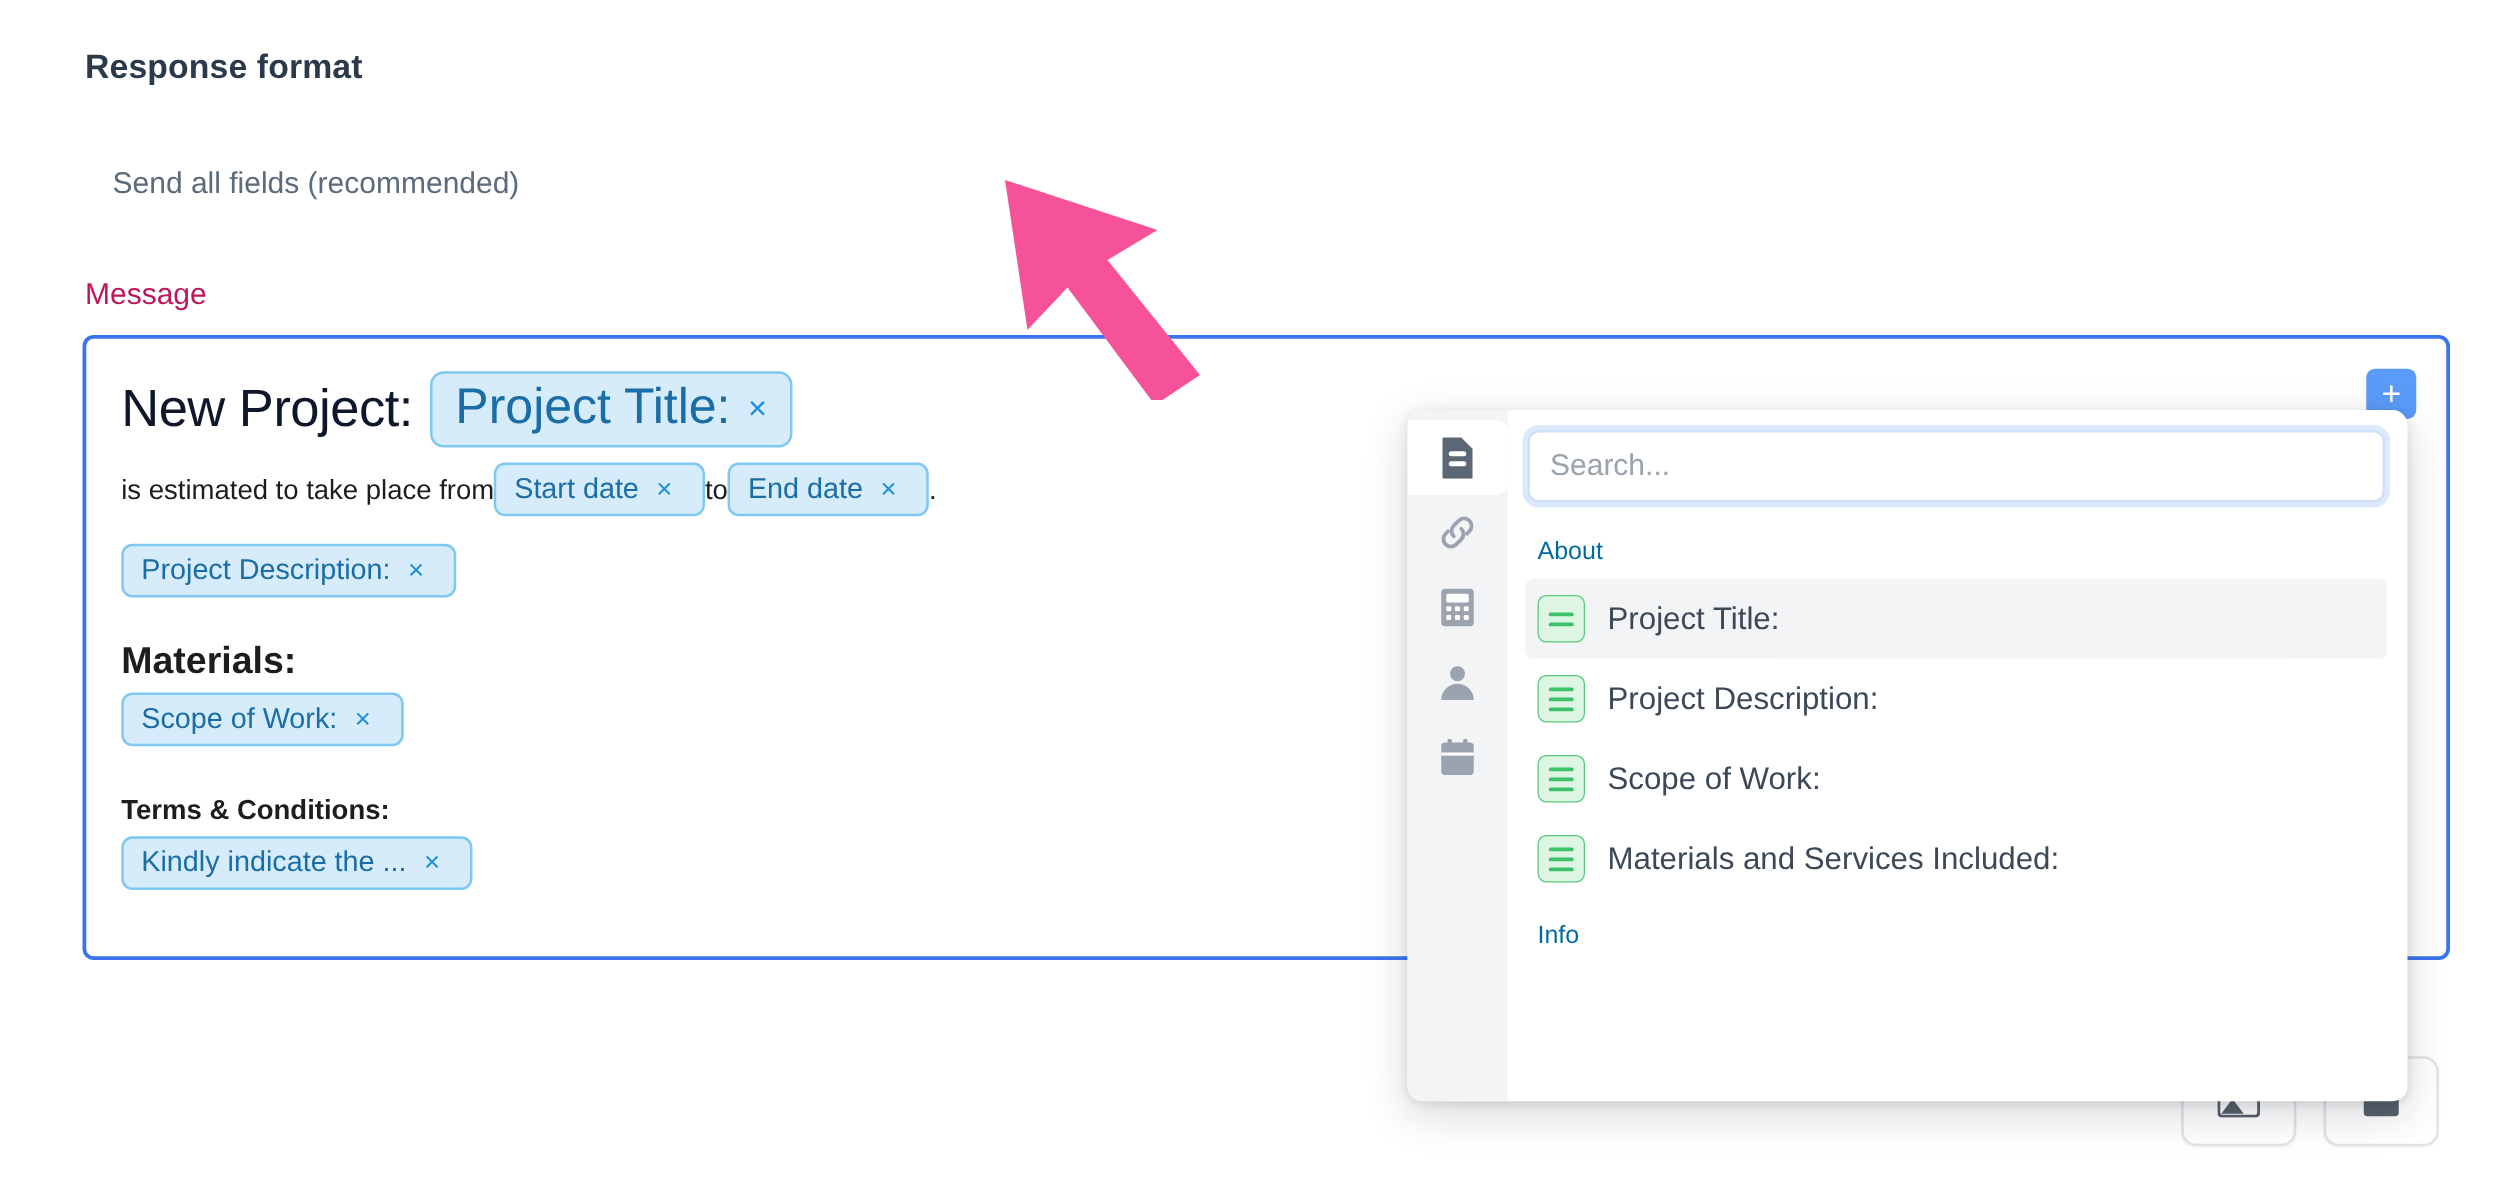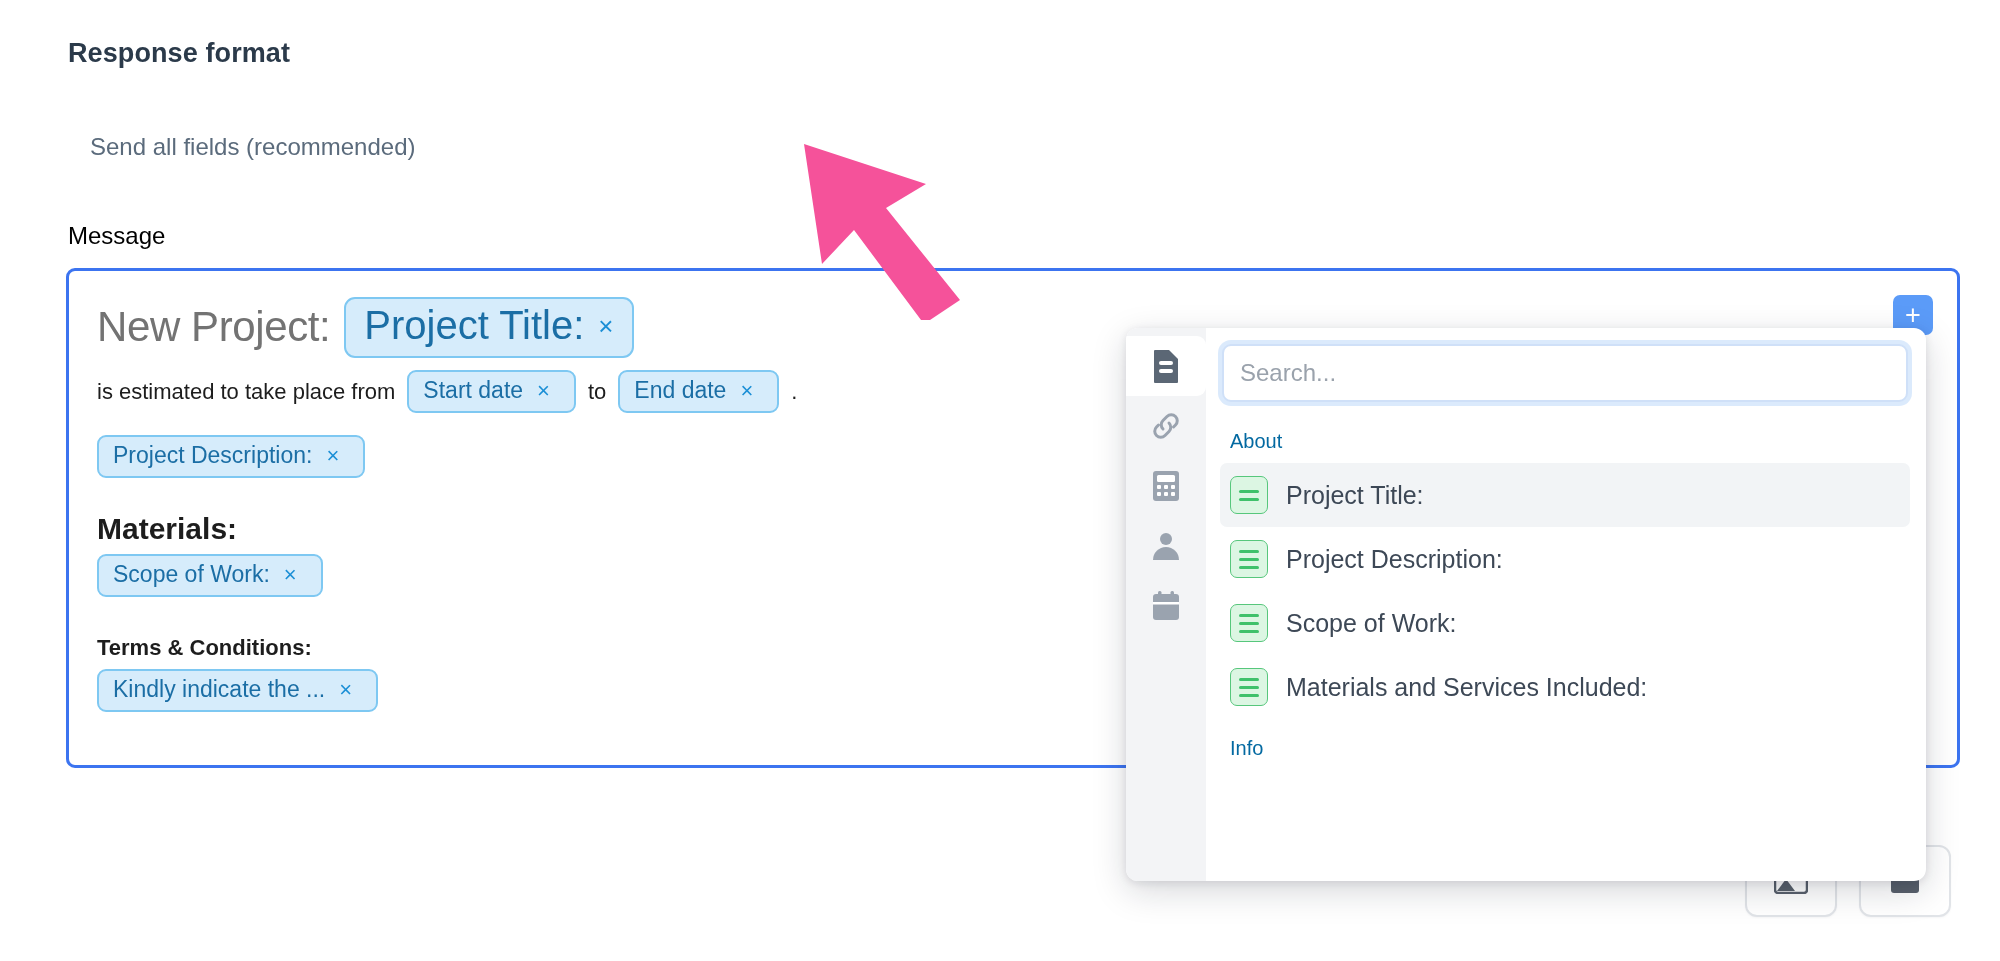--- a/index.html
+++ b/index.html
@@ -23,51 +23,51 @@
     font-size: 24px; padding: 13px 22px; border-radius: 9px;
     border: none; background: transparent; cursor: pointer;
     font-family: "Liberation Sans", sans-serif; white-space: nowrap;
   }
   .seg-btn.inactive { color: #5b6b7c; }
   .seg-btn.active { color: #3c74f0; font-weight: 700; background: #dde8fb; }
 
   
   .field-label {
     position: absolute; left: 68px; top: 222px;
-    font-size: 24px; color: #000000;
+    font-size: 24px; color: #be185d;
   }
 
   
   .editor {
     position: absolute; left: 66px; top: 268px;
     width: 1894px; height: 500px;
     background: #fff; border: 3px solid #3c74f0; border-radius: 9px;
     padding: 22px 28px; overflow: hidden;
   }
 
-  .ed-h1 { font-size: 42px; font-weight: 400; color: #737373; letter-spacing: -.4px; line-height: 1.06; }
+  .ed-h1 { font-size: 42px; font-weight: 400; color: #0f172a; letter-spacing: -.4px; line-height: 1.06; }
   .ed-body { font-size: 22px; color: #1d1d1d; }
   .ed-h3 { font-size: 30px; font-weight: 700; color: #1d1d1d; }
   .ed-h4 { font-size: 22px; font-weight: 700; color: #1d1d1d; }
 
   
   .chip {
     display: inline-flex; align-items: center; gap: 14px;
     background: #d6ecfb; border: 2px solid #7ec8f2; border-radius: 9px;
     color: #1b6ea5; cursor: pointer; vertical-align: middle;
   }
   .chip .x { color: #1b8fd6; font-weight: 400; line-height: 1; cursor: pointer; }
 
   .chip.big { font-size: 40px; padding: 4px 18px 8px 18px; border-radius: 11px; }
   .chip.big .x { font-size: 26px; }
   .chip.sm  { font-size: 23px; padding: 5px 24px 7px 14px; }
   .chip.sm .x { font-size: 22px; }
 
   .row-1 { display: flex; align-items: center; gap: 14px; margin-top: 4px; }
-  .row-2 { display: flex; align-items: center; gap: 12px; margin-top: 12px; }
+  .row-2 { display: flex; align-items: center; margin-top: 12px; }
   .row-3 { margin-top: 22px; }
   .row-4 { margin-top: 34px; }
   .row-5 { margin-top: 8px; }
   .row-6 { margin-top: 38px; }
   .row-7 { margin-top: 8px; }
 
   
   .add-btn {
     position: absolute; right: 24px; top: 24px;
     width: 40px; height: 40px; border-radius: 7px;

